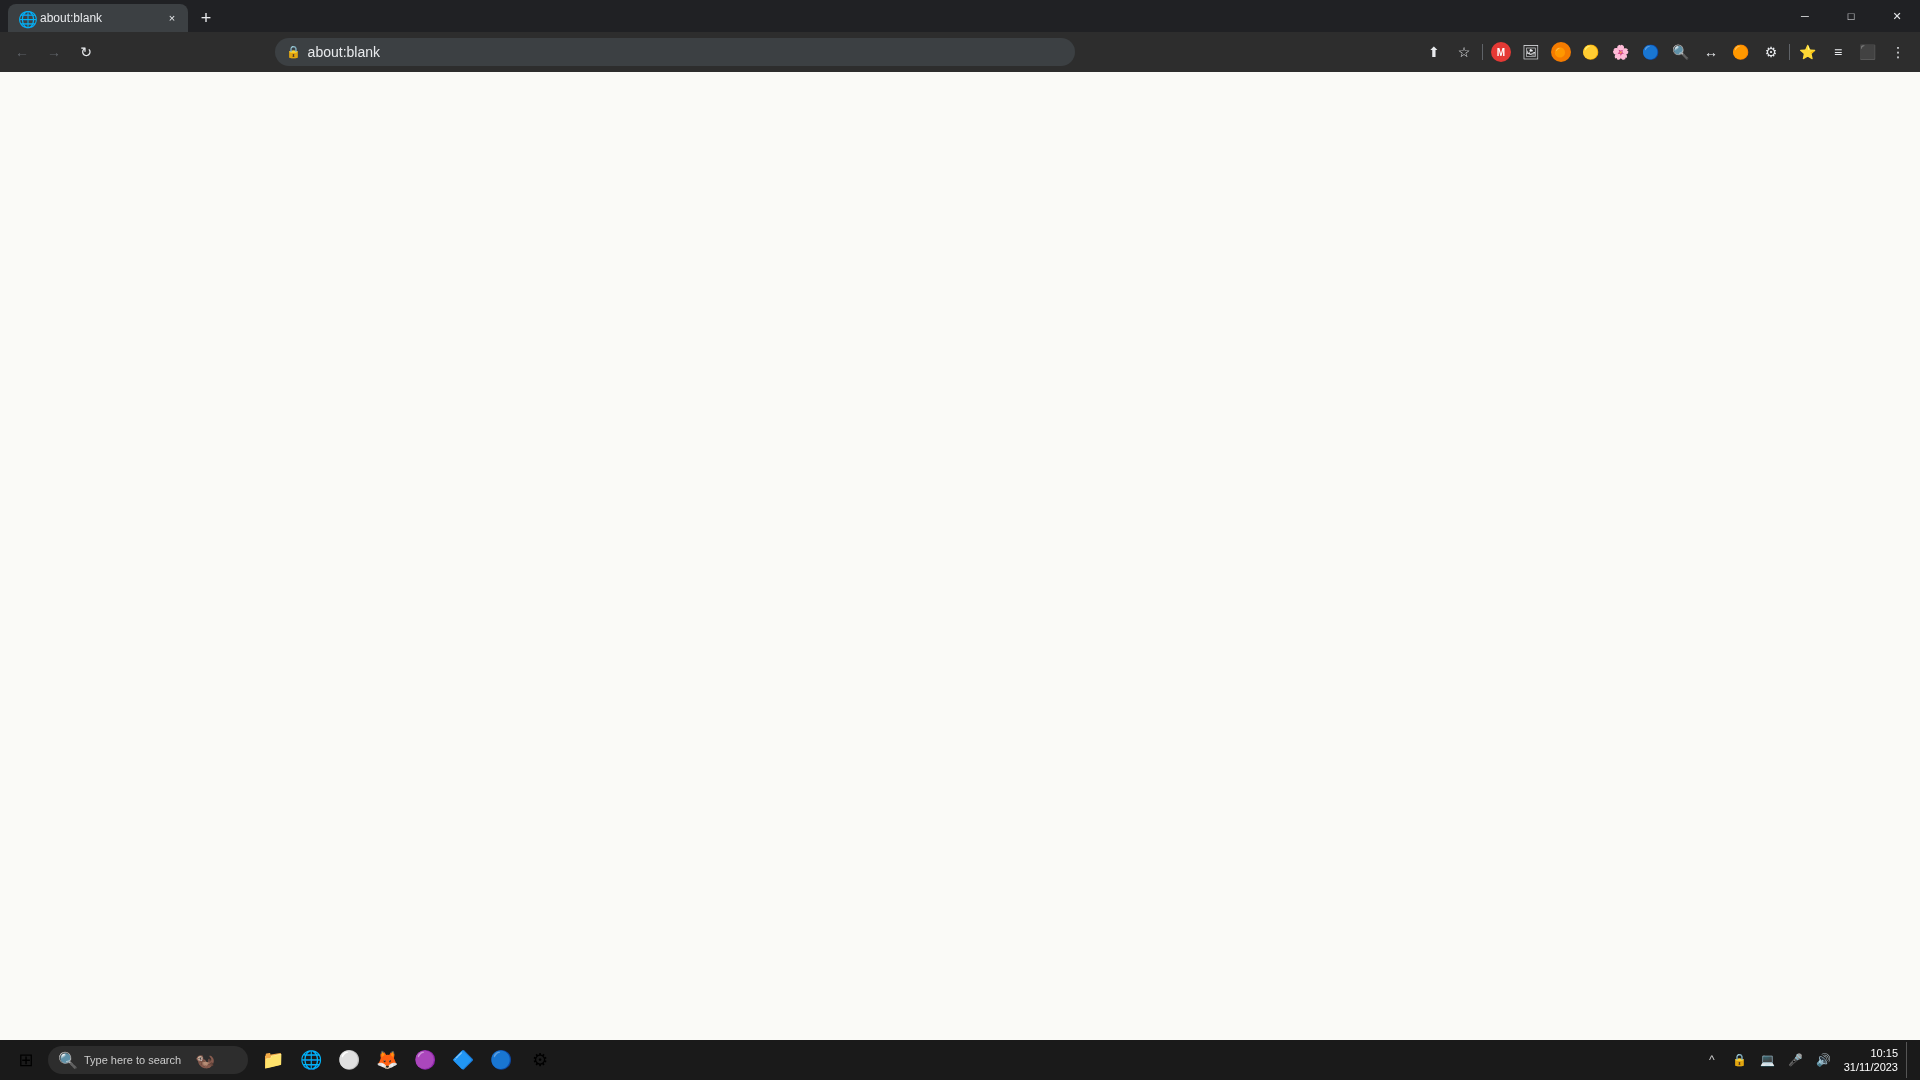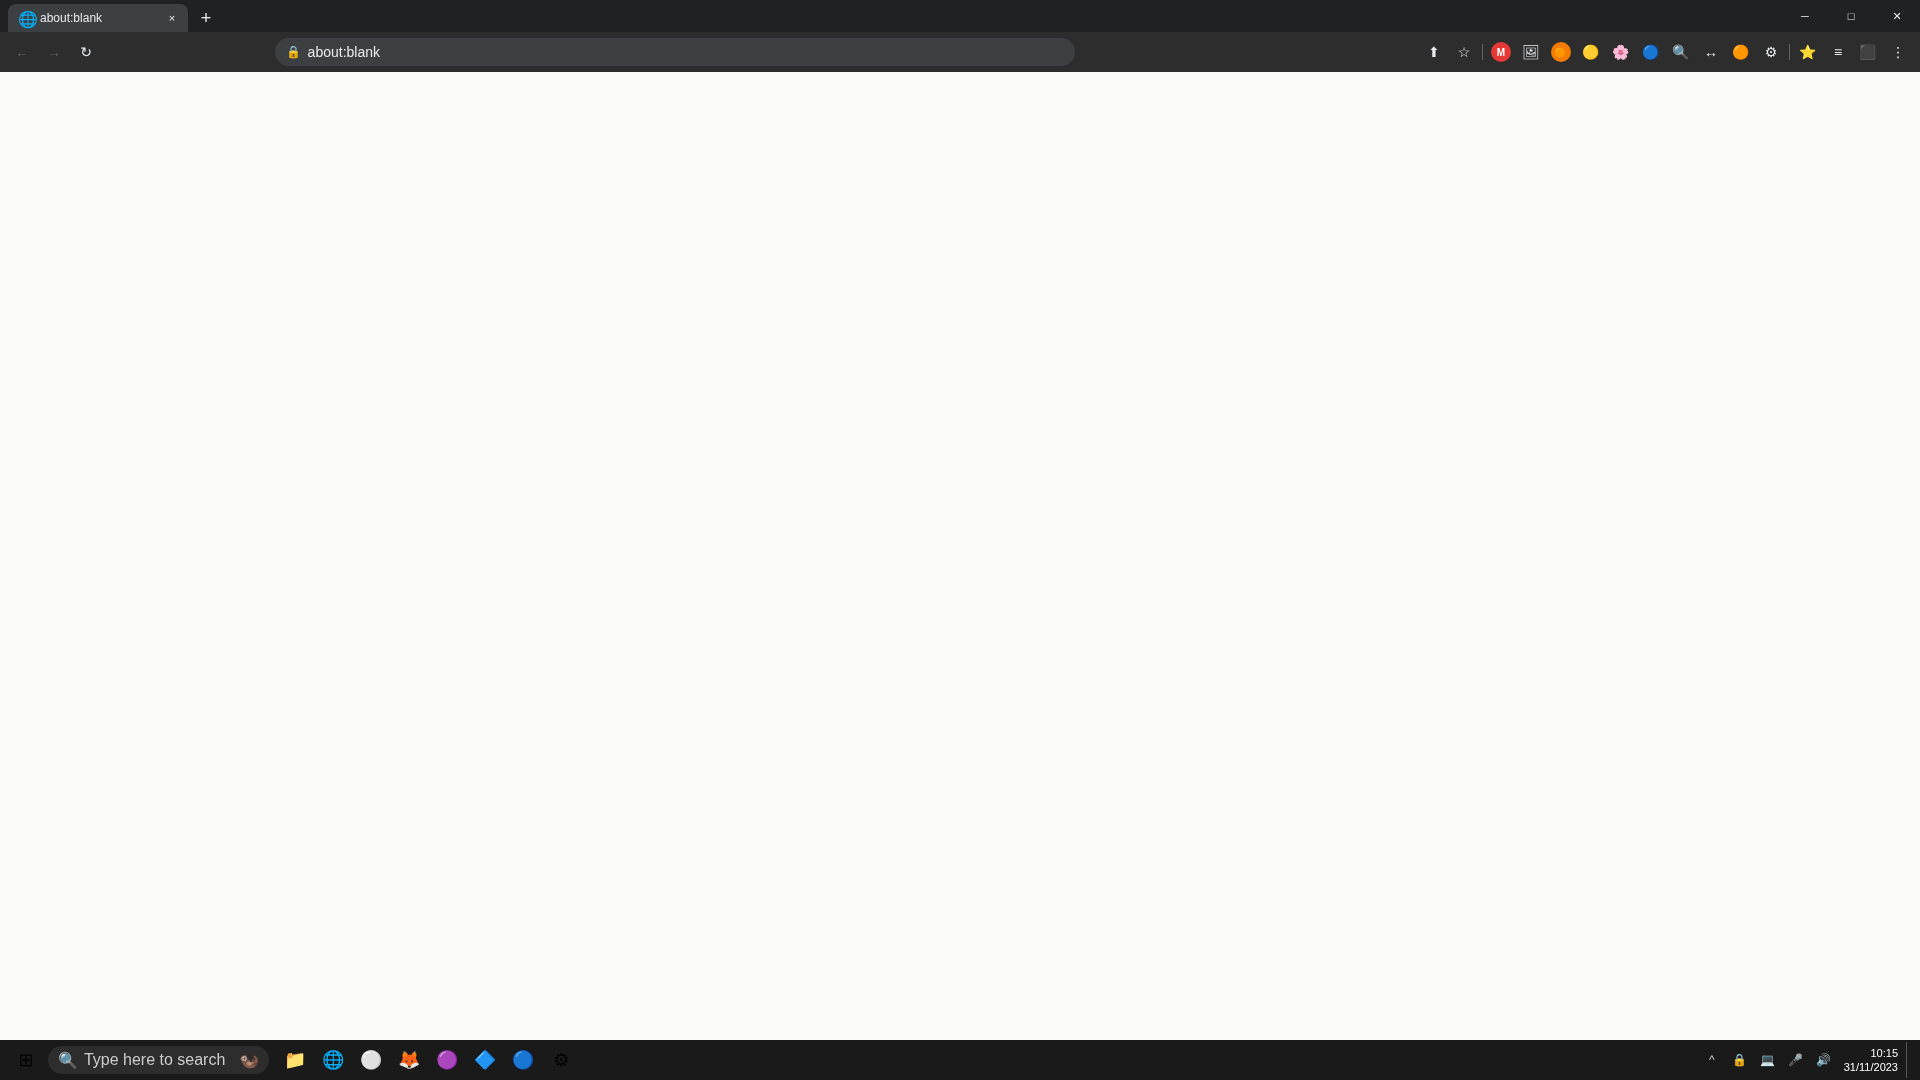--- a/index.html
+++ b/index.html
@@ -175,21 +175,21 @@
       align-items: center;
       background: #2d2d2d;
       border-radius: 16px;
       height: 28px;
       padding: 0 10px;
       gap: 6px;
       margin-left: 4px;
       min-width: 200px;
     }
     .taskbar-search-text {
-      font-size: 16px;
+      font-size: 11px;
       color: #ccc;
     }
     .taskbar-apps {
       display: flex;
       align-items: center;
       gap: 2px;
       margin-left: 8px;
     }
     .taskbar-app {
       width: 36px;

